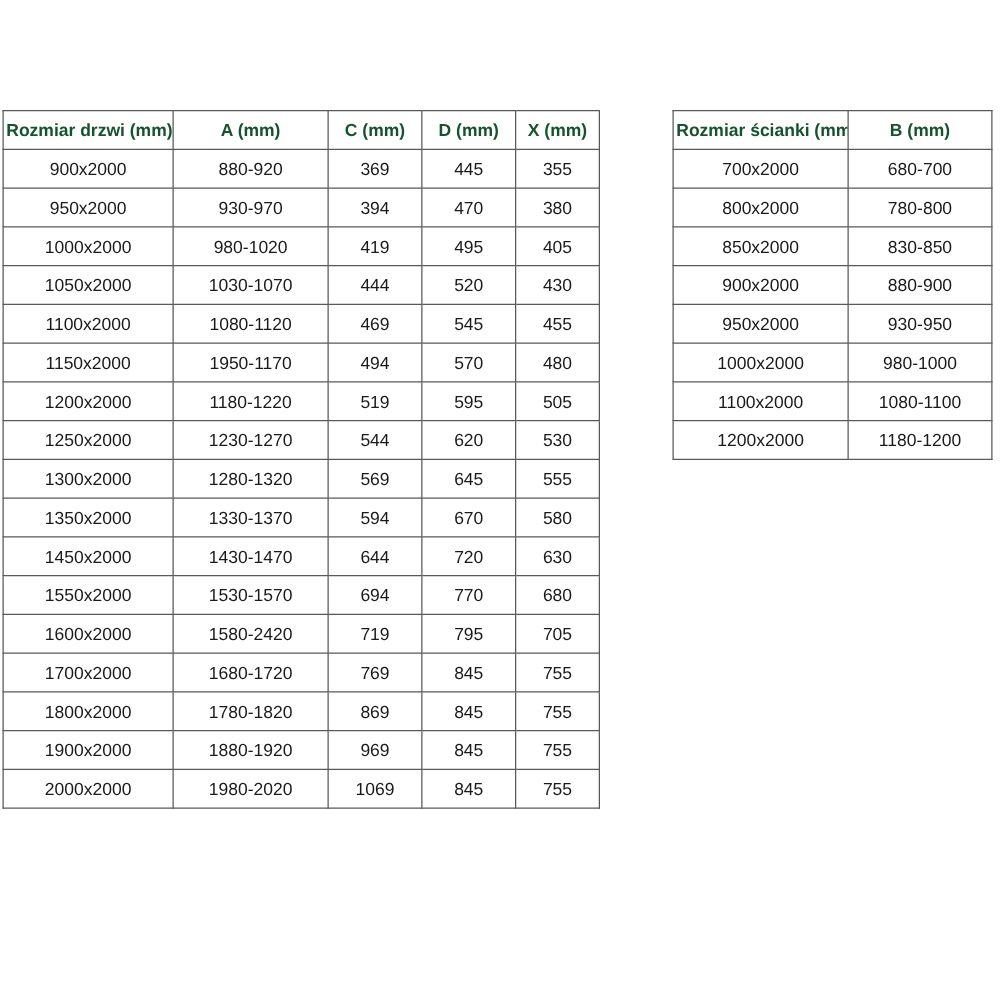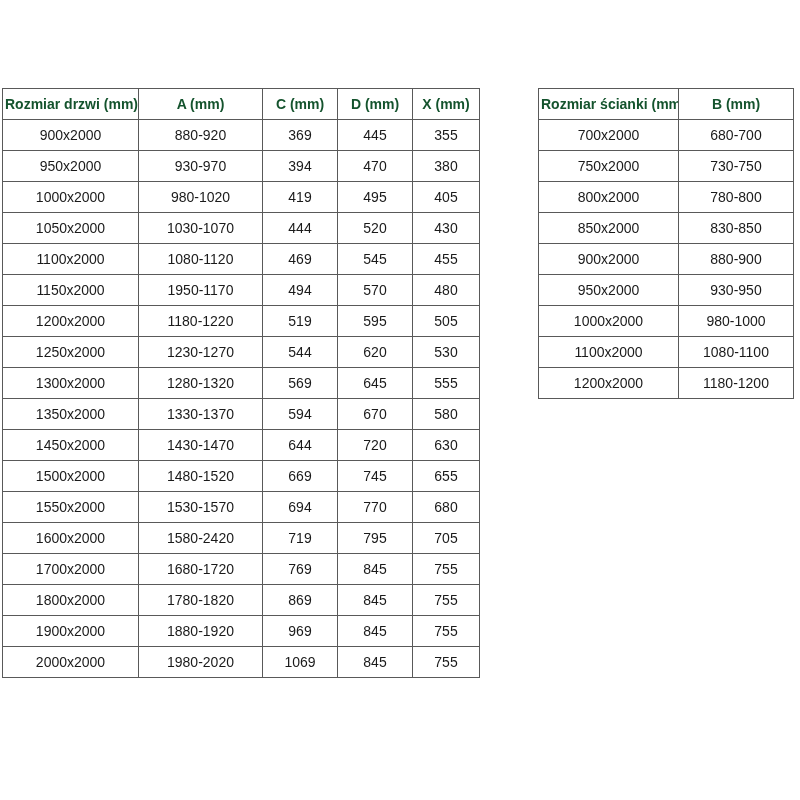--- a/index.html
+++ b/index.html
@@ -145,27 +145,20 @@
           <td>580</td>
         </tr>
         <tr>
           <td>1450x2000</td>
           <td>1430-1470</td>
           <td>644</td>
           <td>720</td>
           <td>630</td>
         </tr>
         <tr>
-          <td>1500x2000</td>
-          <td>1480-1520</td>
-          <td>669</td>
-          <td>745</td>
-          <td>655</td>
-        </tr>
-        <tr>
           <td>1550x2000</td>
           <td>1530-1570</td>
           <td>694</td>
           <td>770</td>
           <td>680</td>
         </tr>
         <tr>
           <td>1600x2000</td>
           <td>1580-2420</td>
           <td>719</td>
@@ -213,24 +206,20 @@
           <th>Rozmiar ścianki (mm)</th>
           <th>B (mm)</th>
         </tr>
       </thead>
       <tbody>
         <tr>
           <td>700x2000</td>
           <td>680-700</td>
         </tr>
         <tr>
-          <td>750x2000</td>
-          <td>730-750</td>
-        </tr>
-        <tr>
           <td>800x2000</td>
           <td>780-800</td>
         </tr>
         <tr>
           <td>850x2000</td>
           <td>830-850</td>
         </tr>
         <tr>
           <td>900x2000</td>
           <td>880-900</td>

